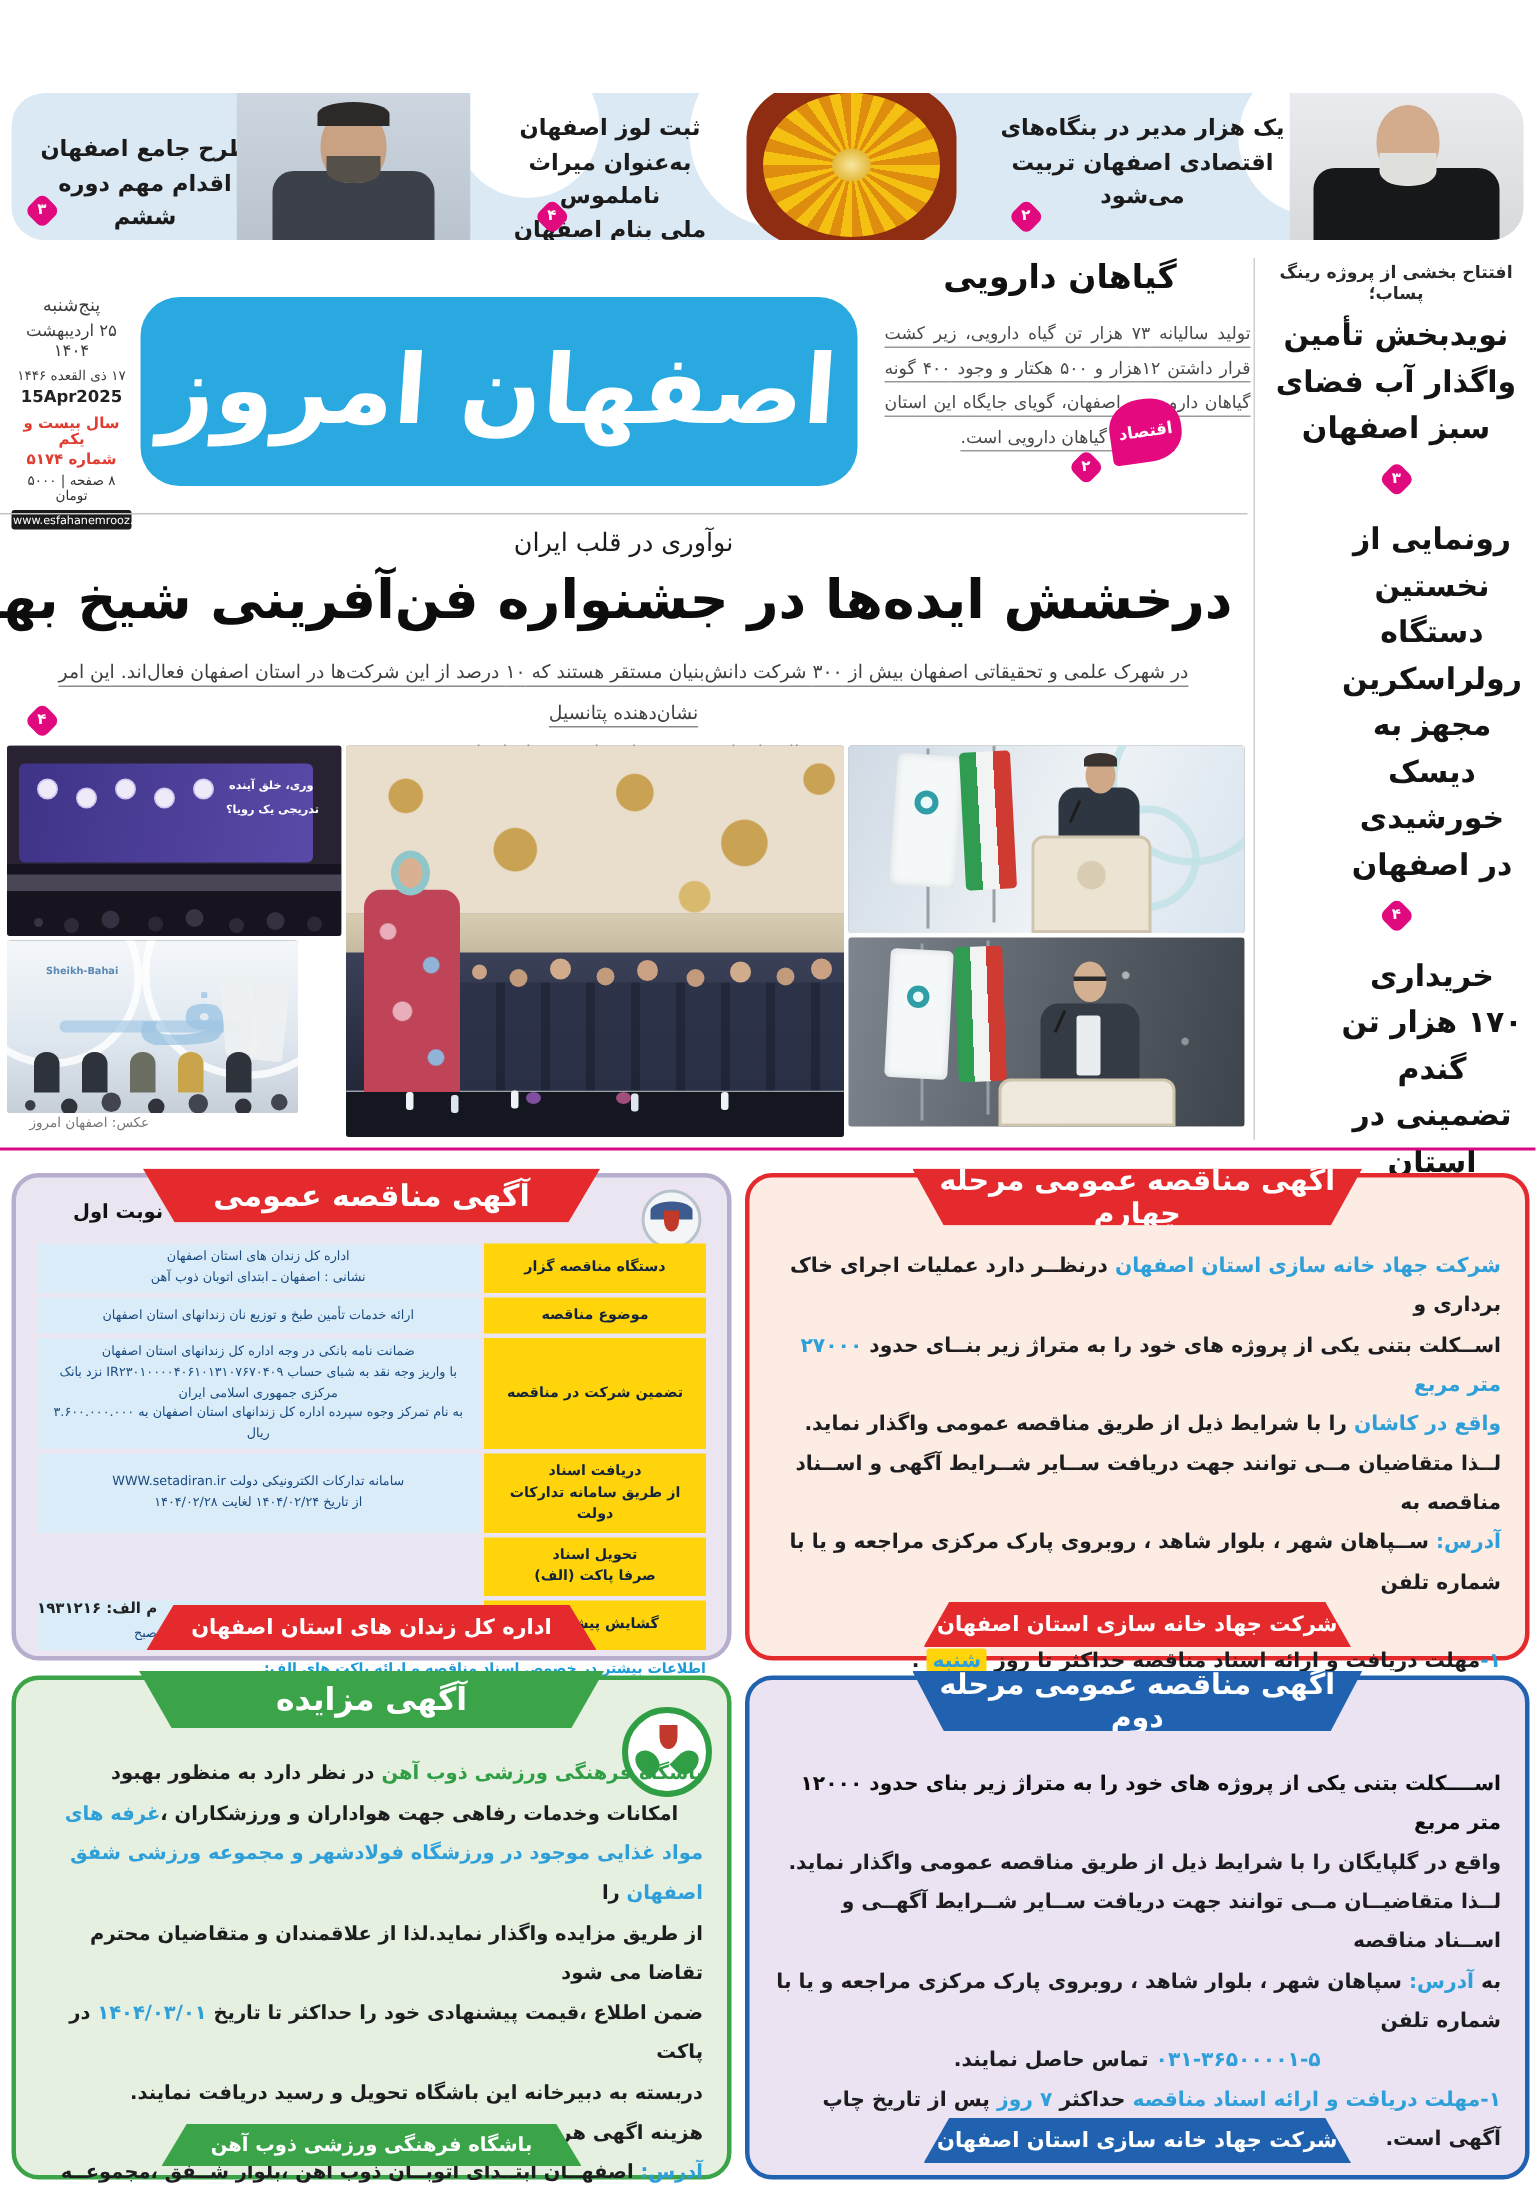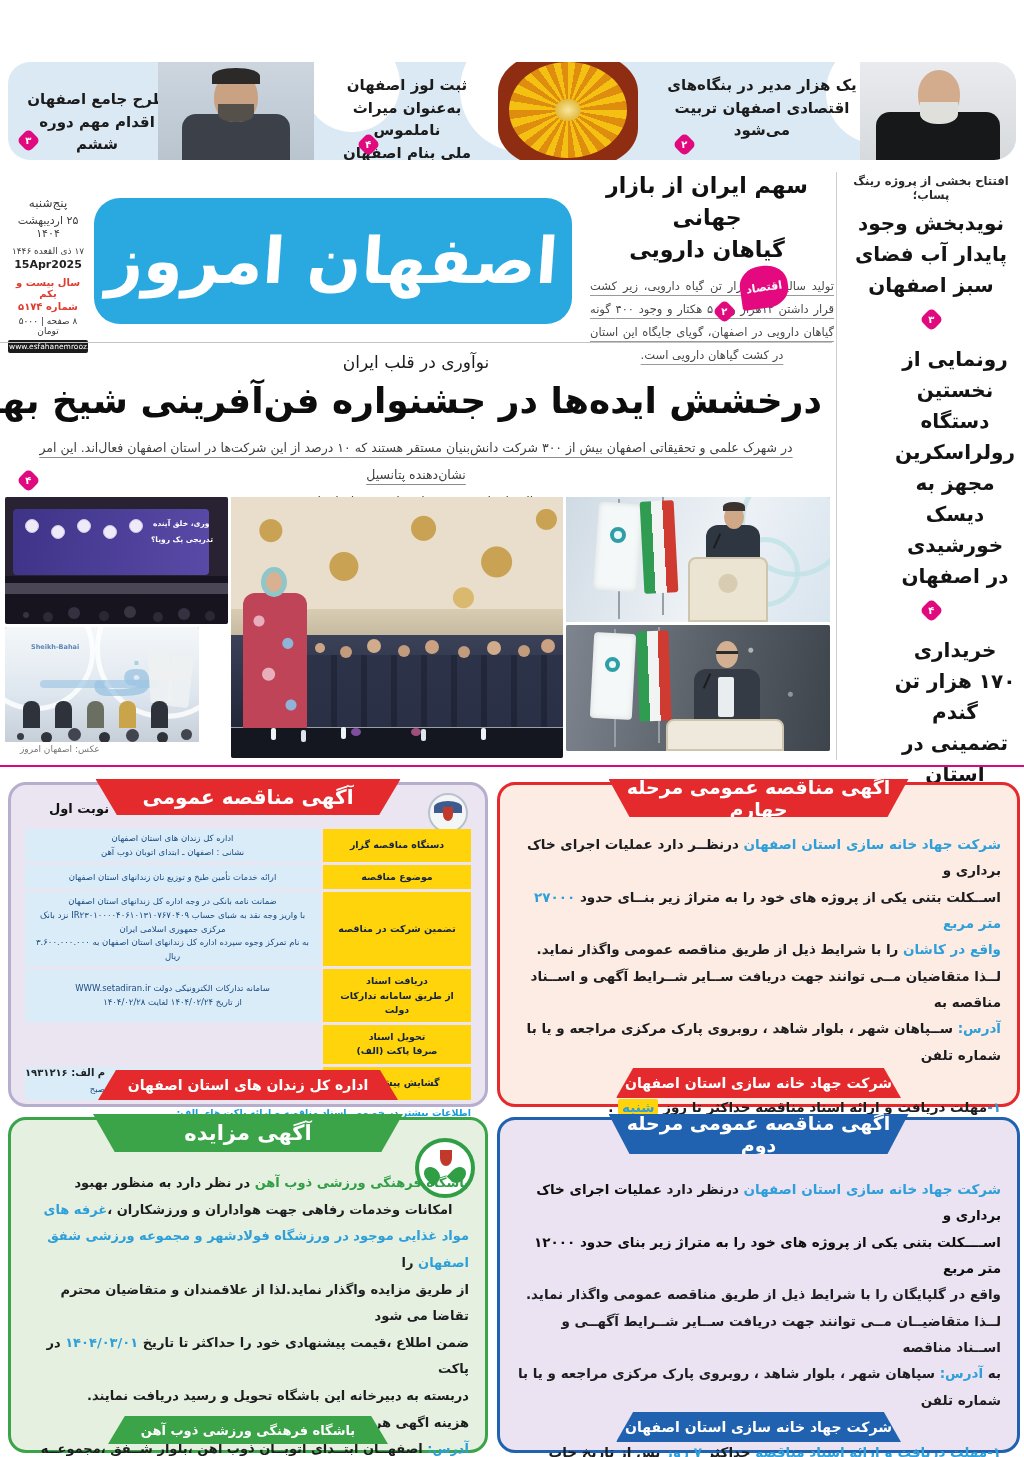--- a/index.html
+++ b/index.html
@@ -248,38 +248,37 @@
   <div class="d7">۸ صفحه | ۵۰۰۰ تومان</div>
   <div class="site">www.esfahanemrooz.ir</div>
 </div>
 
 <div id="logo-block" class="abs">
   <div class="logo-text">اصفهان امروز</div>
 </div>
 
 <div id="herbs-story" class="abs">
   <div class="title">
-      <div>سهم ایران از بازار جهانی</div>
       <div>گیاهان دارویی</div>
     </div>
   <div class="lead">تولید سالیانه ۷۳ هزار تن گیاه دارویی، زیر کشت قرار داشتن ۱۲هزار و ۵۰۰ هکتار و وجود ۴۰۰ گونه گیاهان دارویی در اصفهان، گویای جایگاه این استان در کشت گیاهان دارویی است.</div>
   <div id="eghtesad-badge">
       <span>اقتصاد</span>
     </div>
   <div class="diamond" style="left:136px; top:133px;">
       <span>۲</span>
     </div>
 </div>
 
 <div id="v-divider" class="abs"></div>
 <div id="h-rule1" class="abs"></div>
 
 <div id="right-col" class="abs">
   <div class="kicker">افتتاح بخشی از پروژه رینگ پساب؛</div>
-  <div class="rc-title">نویدبخش وجود پایدار آب فضای سبز اصفهان</div>
+  <div class="rc-title">نویدبخش تأمین واگذار آب فضای سبز اصفهان</div>
   <div class="diamond inline">
       <span>۳</span>
     </div>
   <div class="rc-title gap1">رونمایی از نخستین دستگاه رولراسکرین مجهز به دیسک خورشیدی در اصفهان</div>
   <div class="diamond inline">
       <span>۴</span>
     </div>
   <div class="rc-title gap1">خریداری ۱۷۰ هزار تن گندم تضمینی در استان اصفهان</div>
   <div class="diamond inline">
       <span>۲</span>
@@ -487,21 +486,20 @@
       <div class="rl "><span>دربسته به دبیرخانه این باشگاه تحویل و رسید دریافت نمایند.</span></div>
       <div class="rl "><span>هزینه اگهی هر مورد به عهده برنده مزایده می باشد.</span></div>
       <div class="rl "><span class="seg-blue">آدرس:</span><span> اصفهــان ابتــدای اتوبــان ذوب آهن ،بلوار شــفق ،مجموعــه اداری</span></div>
     </div>
   <div class="banner bottom green-b" style="bottom:6px; width:280px; height:28px; font-size:13px;">باشگاه فرهنگی ورزشی ذوب آهن</div>
 </div>
 
 <div id="ad-q2" class="ad">
   <div class="banner top blue-b" style="top:-6px; width:300px; height:40px; font-size:19px;">آگهی مناقصه عمومی مرحله دوم</div>
   <div class="body">
-      <div class="rl "><span class="seg-blue">شرکت جهاد خانه سازی استان اصفهان</span><span> درنظر دارد </span><span class="seg-strong">عملیات اجرای خاک برداری و</span></div>
       <div class="rl "><span class="seg-strong">اســــکلت بتنی یکی از پروژه های خود را به متراژ زیر بنای حدود ۱۲۰۰۰ متر مربع</span></div>
       <div class="rl "><span>واقع در گلپایگان را با شرایط ذیل از طریق مناقصه عمومی واگذار نماید.</span></div>
       <div class="rl "><span>لــذا متقاضیــان مــی توانند جهت دریافت ســایر شــرایط آگهــی و اســناد مناقصه</span></div>
       <div class="rl "><span>به </span><span class="seg-blue">آدرس:</span><span> سپاهان شهر ، بلوار شاهد ، روبروی پارک مرکزی مراجعه و یا با شماره تلفن</span></div>
       <div class="rl center"><span class="seg-blue">۰۳۱-۳۶۵۰۰۰۰۱-۵</span><span> تماس حاصل نمایند.</span></div>
       <div class="rl "><span class="seg-blue">۱-مهلت دریافت و ارائه اسناد مناقصه</span><span> حداکثر </span><span class="seg-blue">۷ روز</span><span> پس از تاریخ چاپ آگهی است.</span></div>
     </div>
   <div class="banner bottom blue-b" style="bottom:8px; width:285px; height:30px; font-size:14px;">شرکت جهاد خانه سازی استان اصفهان</div>
 </div>
 

